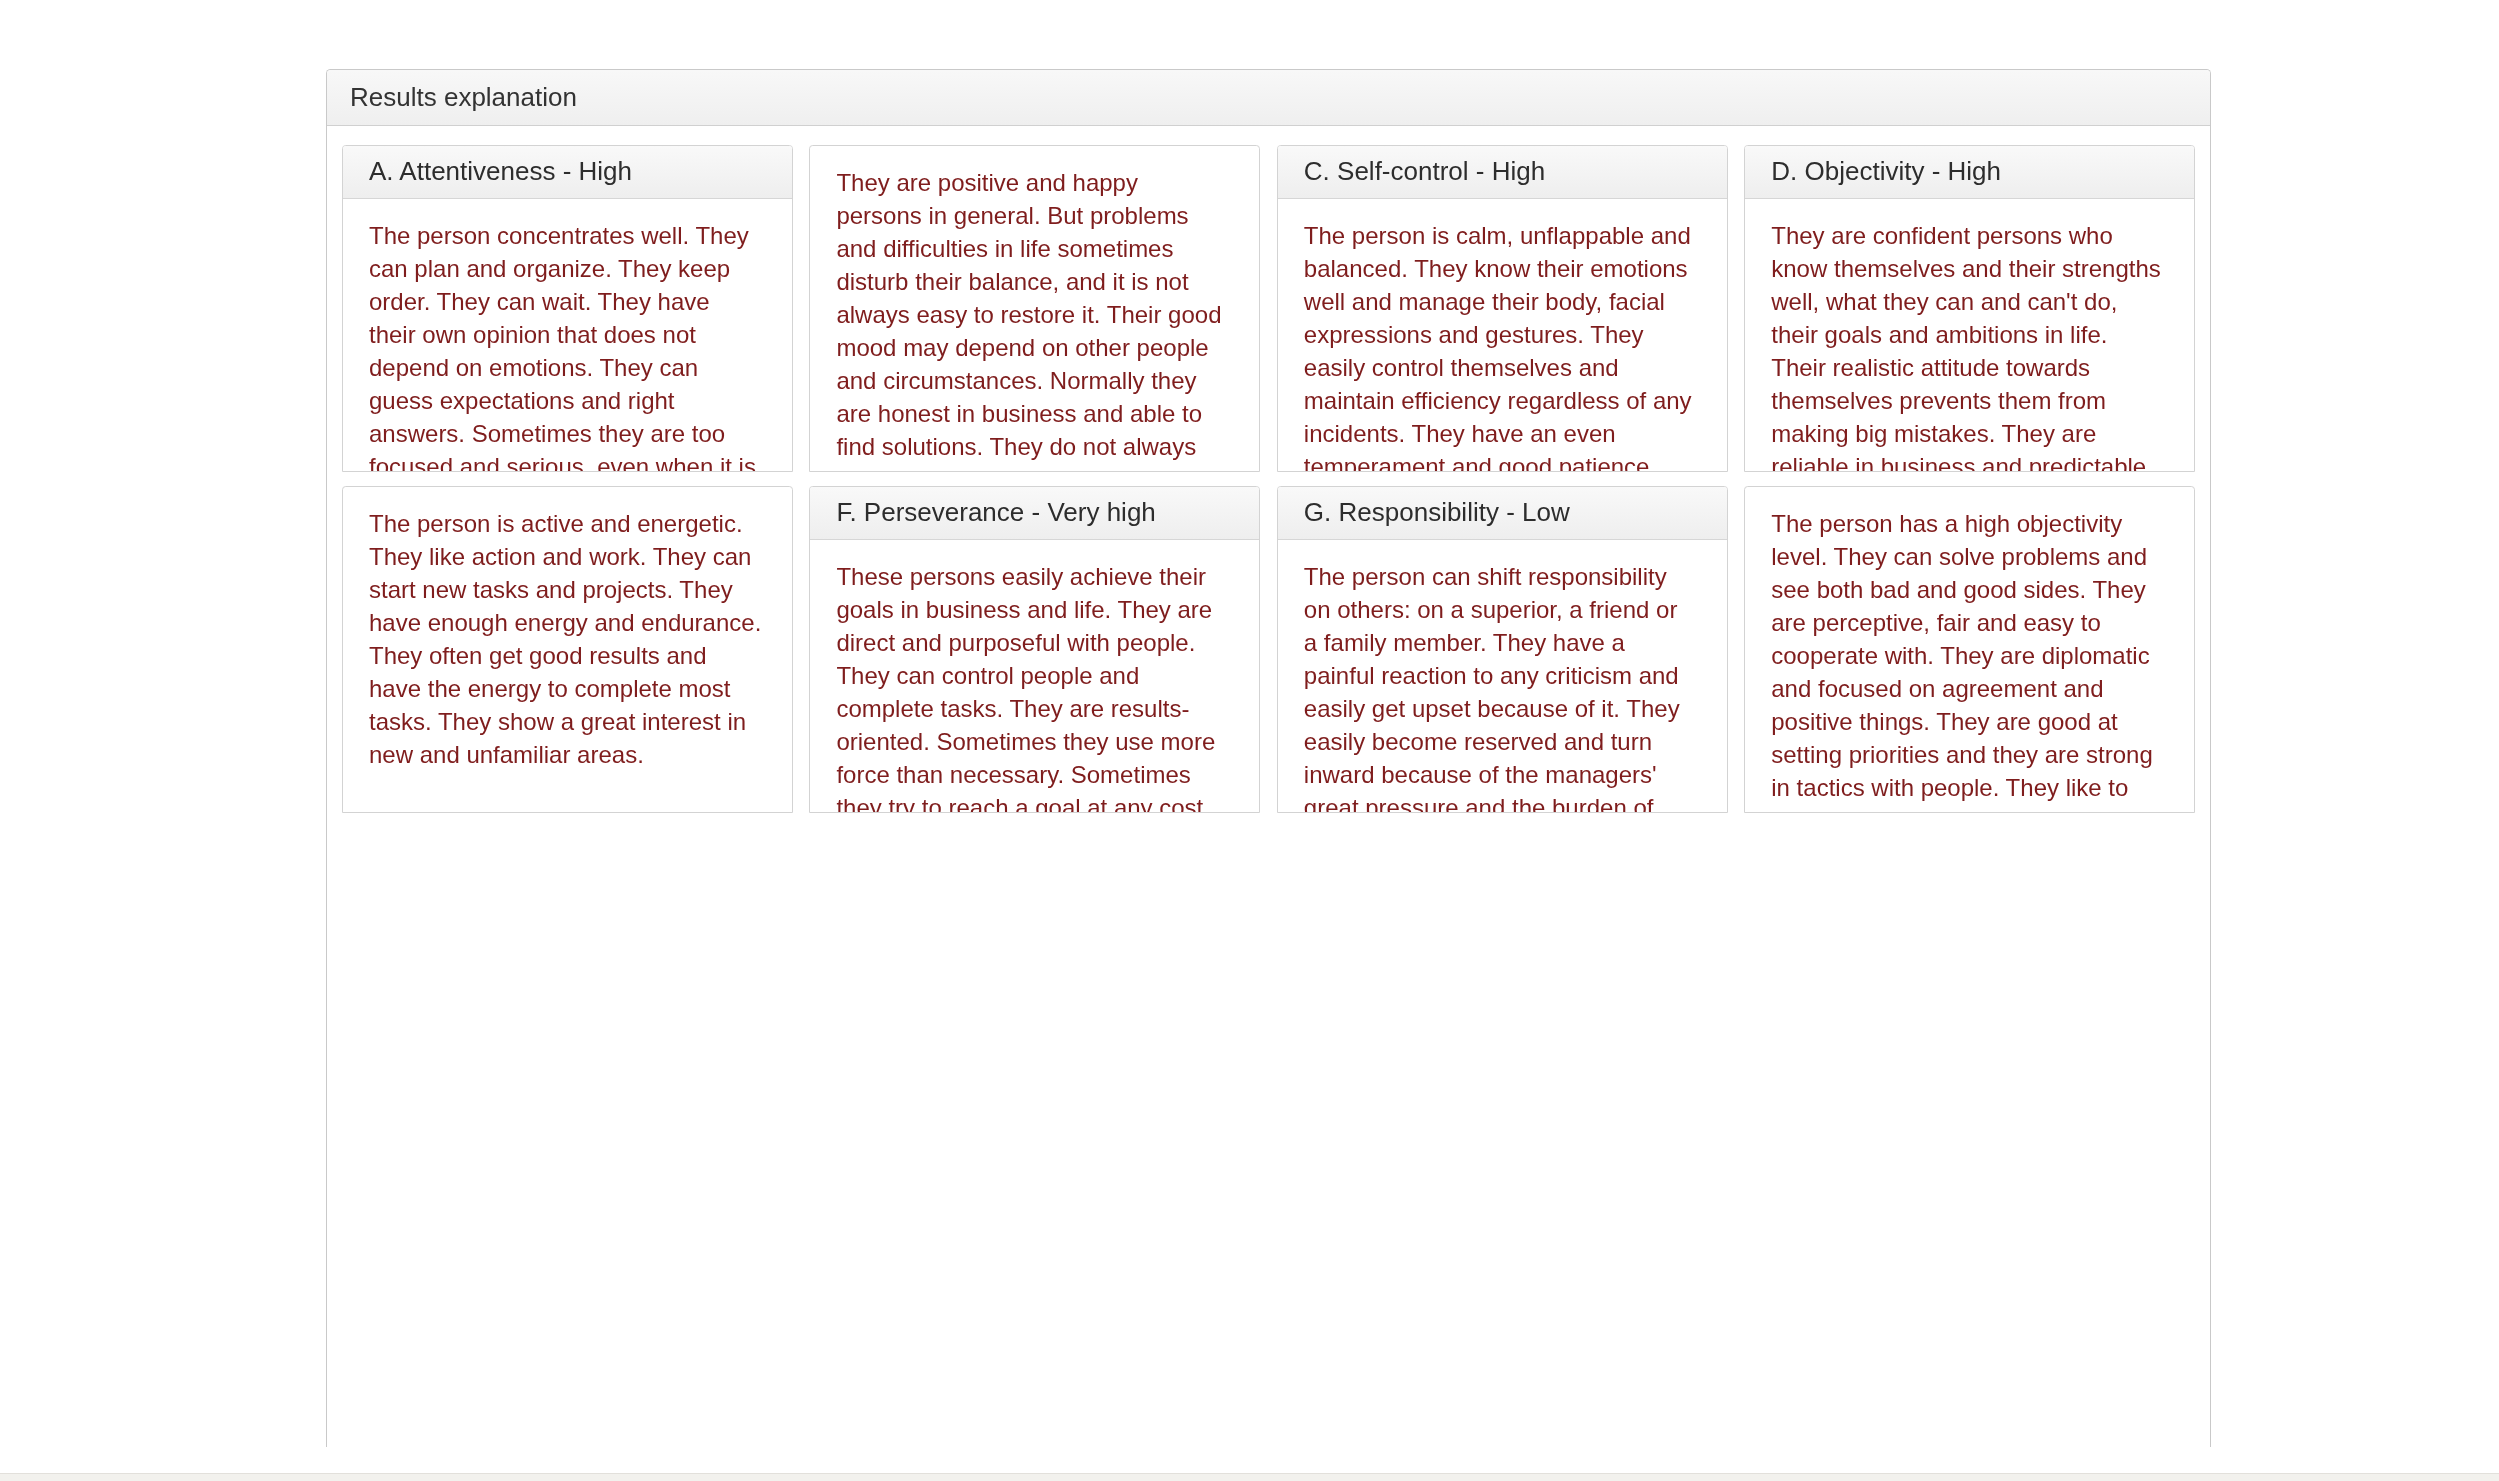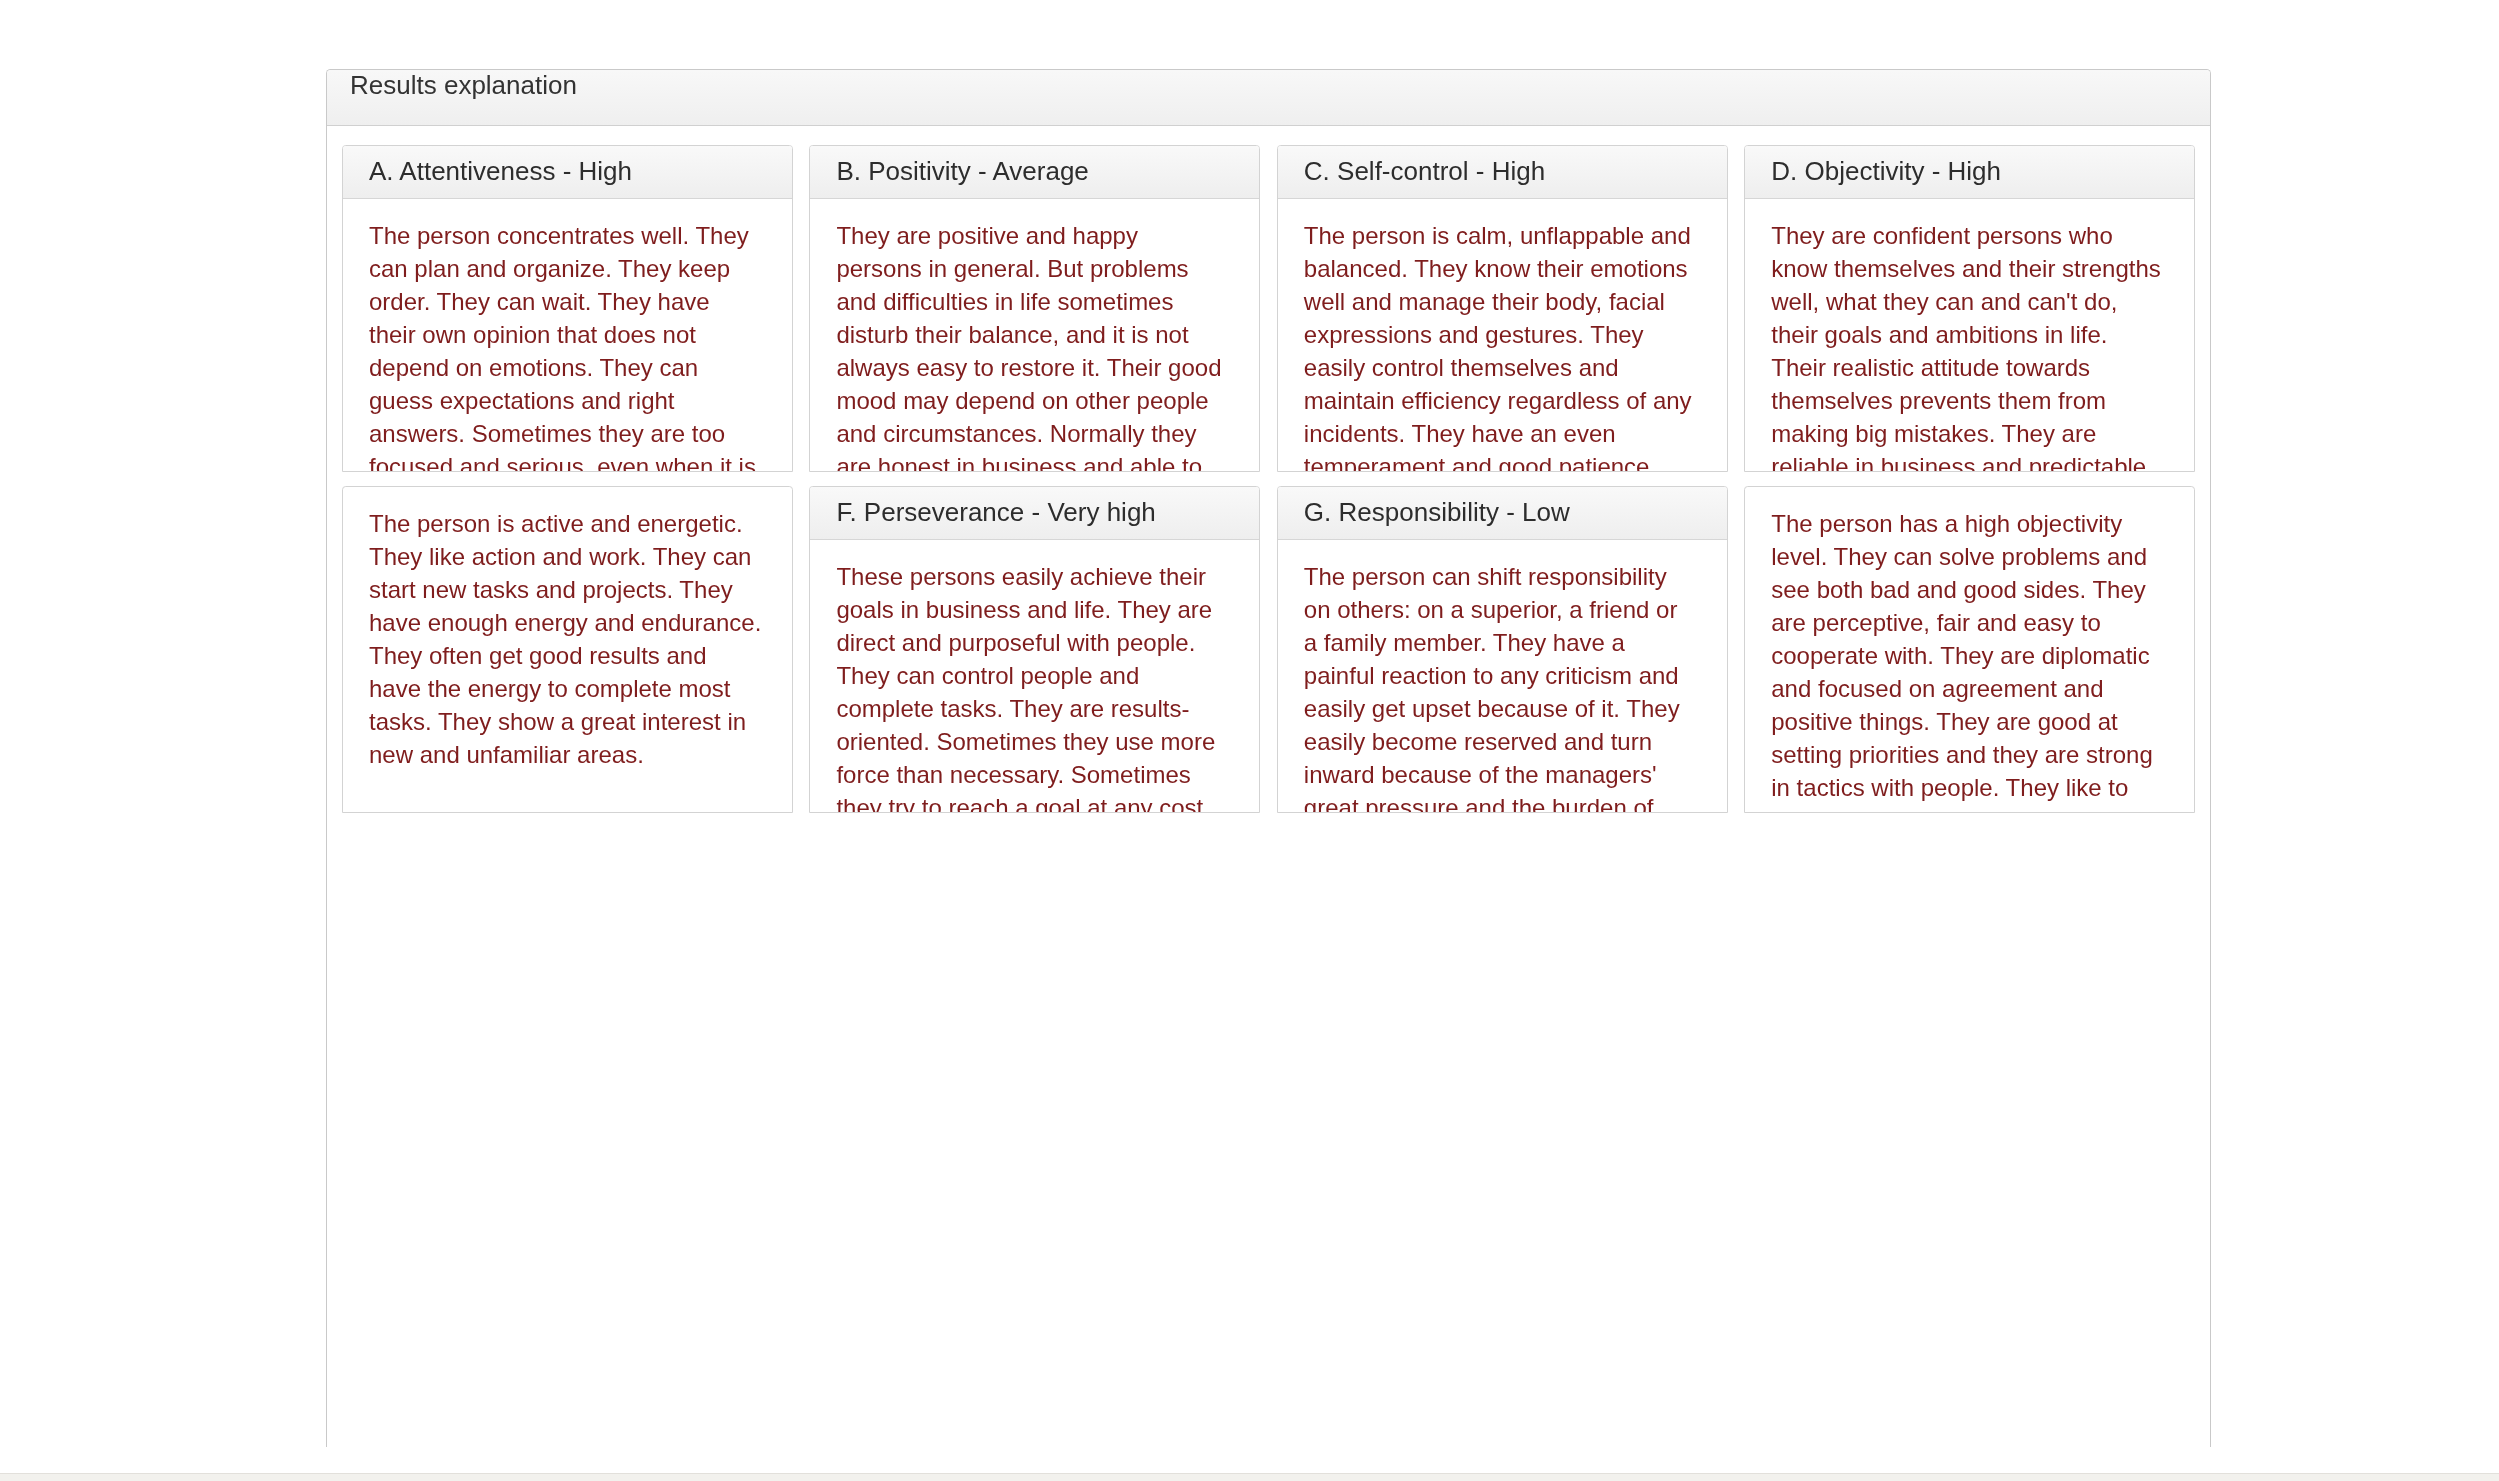--- a/index.html
+++ b/index.html
@@ -20,20 +20,21 @@
     border-bottom: none;
     border-radius: 4.6px 4.6px 0 0;
     overflow: hidden;
   }
 
   .panel-header {
     height: 56px;
     background: linear-gradient(#f8f8f8, #efefef);
     border-bottom: 0.9px solid #d0d0d0;
     display: flex;
+    align-items: center;
     padding-left: 23px;
     font-size: 26px;
     color: #333333;
   }
 
   .panel-body {
     padding: 18.5px 15px 0 15px;
     display: grid;
     grid-template-columns: 1fr 1fr 1fr 1fr;
     grid-template-rows: 327px 327px 324px 284px;
@@ -84,23 +85,20 @@
   <div class="panel-body">
 
     <div class="card">
       <div class="card-header">
         <span>A. Attentiveness - High</span>
       </div>
       <div class="card-text">The person concentrates well. They can plan and organize. They keep order. They can wait. They have their own opinion that does not depend on emotions. They can guess expectations and right answers. Sometimes they are too focused and serious, even when it is not very appropriate.</div>
     </div>
 
     <div class="card">
-      <div class="card-header">
-        <span>B. Positivity - Average</span>
-      </div>
       <div class="card-text">They are positive and happy persons in general. But problems and difficulties in life sometimes disturb their balance, and it is not always easy to restore it. Their good mood may depend on other people and circumstances. Normally they are honest in business and able to find solutions. They do not always win in life.</div>
     </div>
 
     <div class="card">
       <div class="card-header">
         <span>C. Self-control - High</span>
       </div>
       <div class="card-text">The person is calm, unflappable and balanced. They know their emotions well and manage their body, facial expressions and gestures. They easily control themselves and maintain efficiency regardless of any incidents. They have an even temperament and good patience.</div>
     </div>
 

